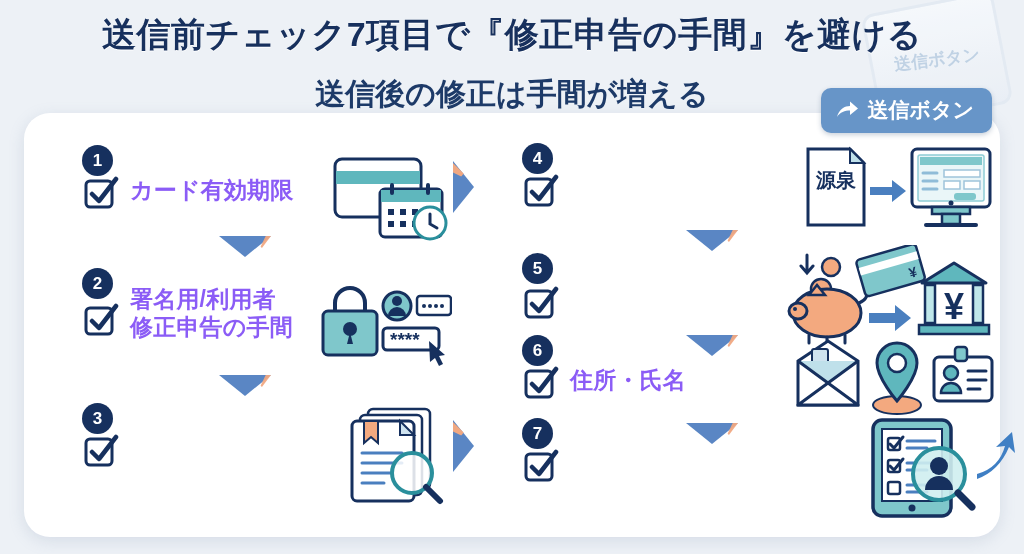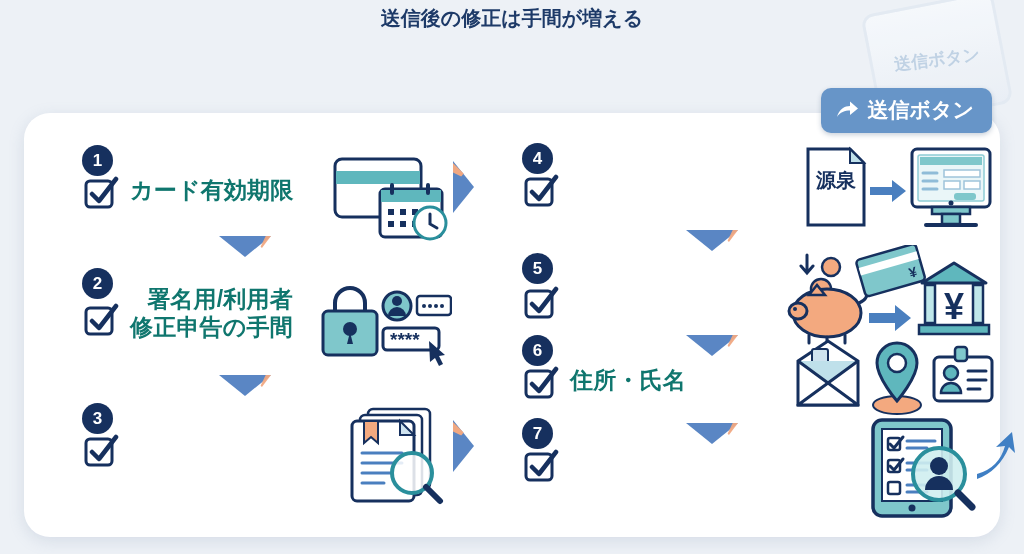--- a/index.html
+++ b/index.html
@@ -15,22 +15,22 @@
     position:absolute;left:0;top:0;width:1024px;height:104px;
     text-align:center;z-index:4;
   }
   .title{
     margin:0;padding-top:14px;
     font-size:34px;font-weight:bold;letter-spacing:.5px;
     color:#17305d;line-height:1.18;
     text-shadow:0 1px 0 rgba(255,255,255,.9);
   }
   .subtitle{
-    margin:0;padding-top:6px;
-    font-size:20px;font-weight:bold;color:#1d3a68;line-height:1.2;
+    margin:16px;padding-top:6px;
+    font-size:30px;font-weight:bold;color:#1d3a68;line-height:1.2;
   }
   
   .ghost-btn{
     position:absolute;right:20px;top:2px;width:128px;height:108px;
     transform:rotate(-11deg);
     background:linear-gradient(#f7fafd,#e9eef5);
     border:3px solid #e2e9f2;border-radius:12px;
     opacity:.85;z-index:2;
     display:flex;align-items:center;justify-content:center;
   }
@@ -64,22 +64,22 @@
   .step{position:absolute;display:flex;align-items:flex-start;}
   .badge-num{
     position:absolute;left:0;top:0;width:31px;height:31px;border-radius:50%;
     background:#16305e;color:#fff;font-size:17px;font-weight:bold;
     display:flex;align-items:center;justify-content:center;
     line-height:1;
   }
   .chk{position:absolute;left:1px;top:30px;}
   .step-text{
     position:absolute;left:48px;top:31px;
-    font-size:23px;font-weight:bold;color:#0f766e;line-height:1.22;
-    white-space:pre-line;letter-spacing:.2px;text-align:right;
+    font-size:23px;font-weight:bold;color:#8b5cf6;line-height:1.22;
+    white-space:pre-line;letter-spacing:.2px;
   }
   .step-text.two{top:17px;}
   .icon-art{position:absolute;}
   
   .tri-down{position:absolute;width:0;height:0;
     border-left:26px solid transparent;border-right:26px solid transparent;
     border-top:21px solid #5a86c4;}
   .tri-down::after{content:"";position:absolute;left:2px;top:-21px;
     width:0;height:0;border-left:24px solid transparent;
     border-right:0 solid transparent;border-top:19px solid #f0a882;
@@ -89,20 +89,21 @@
     border-left:21px solid #5a86c4;}
   .tri-right::after{content:"";position:absolute;left:-21px;top:-24px;
     width:0;height:0;border-top:0 solid transparent;
     border-bottom:24px solid transparent;border-left:19px solid #f0a882;
     clip-path:polygon(0 0,100% 78%,0 40%);}
 </style>
 </head>
 <body>
 
 <div class="header">
+  <h1 class="title">送信前チェック7項目で『修正申告の手間』を避ける</h1>
   <h2 class="subtitle">送信後の修正は手間が増える</h2>
 </div>
 
 <div class="ghost-btn">
   <span>送信ボタン</span>
 </div>
 
 <div class="send-badge">
   <span>
     <svg width="24" height="20" viewBox="0 0 24 20">

